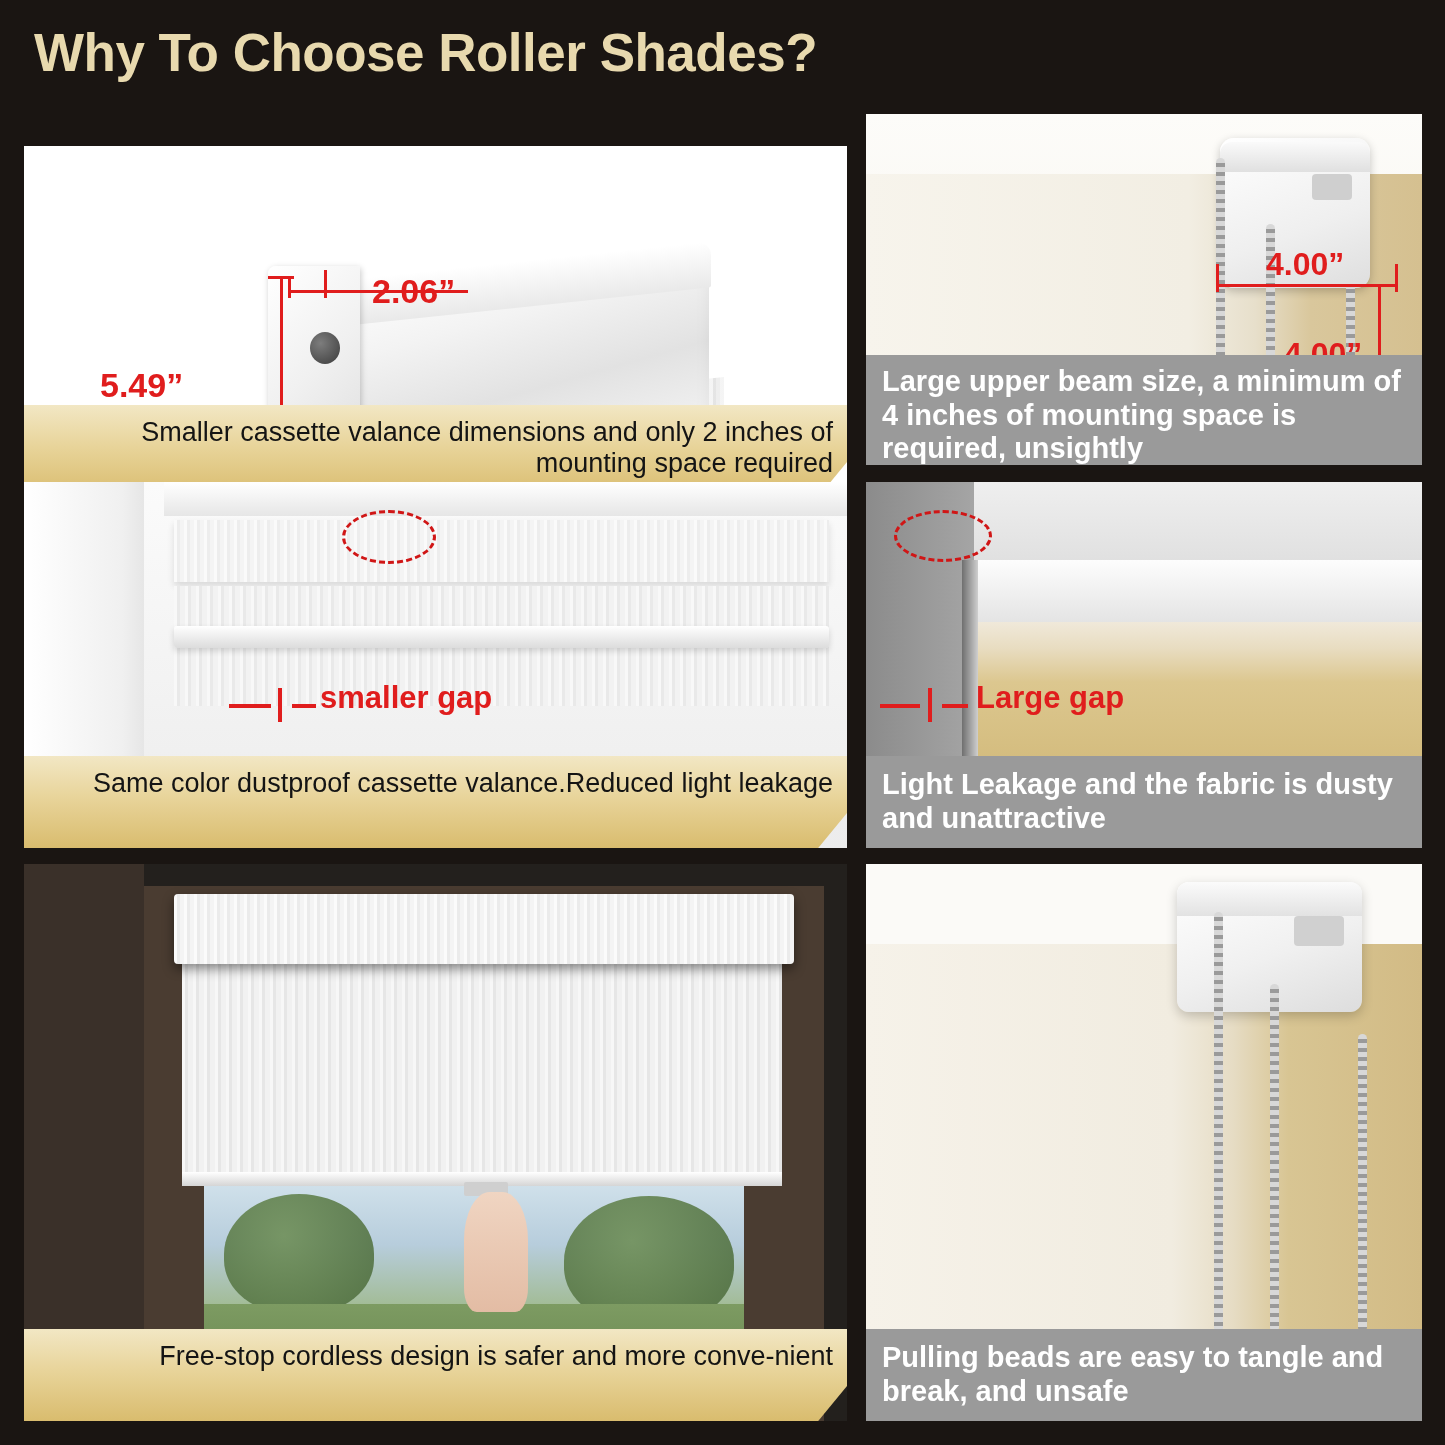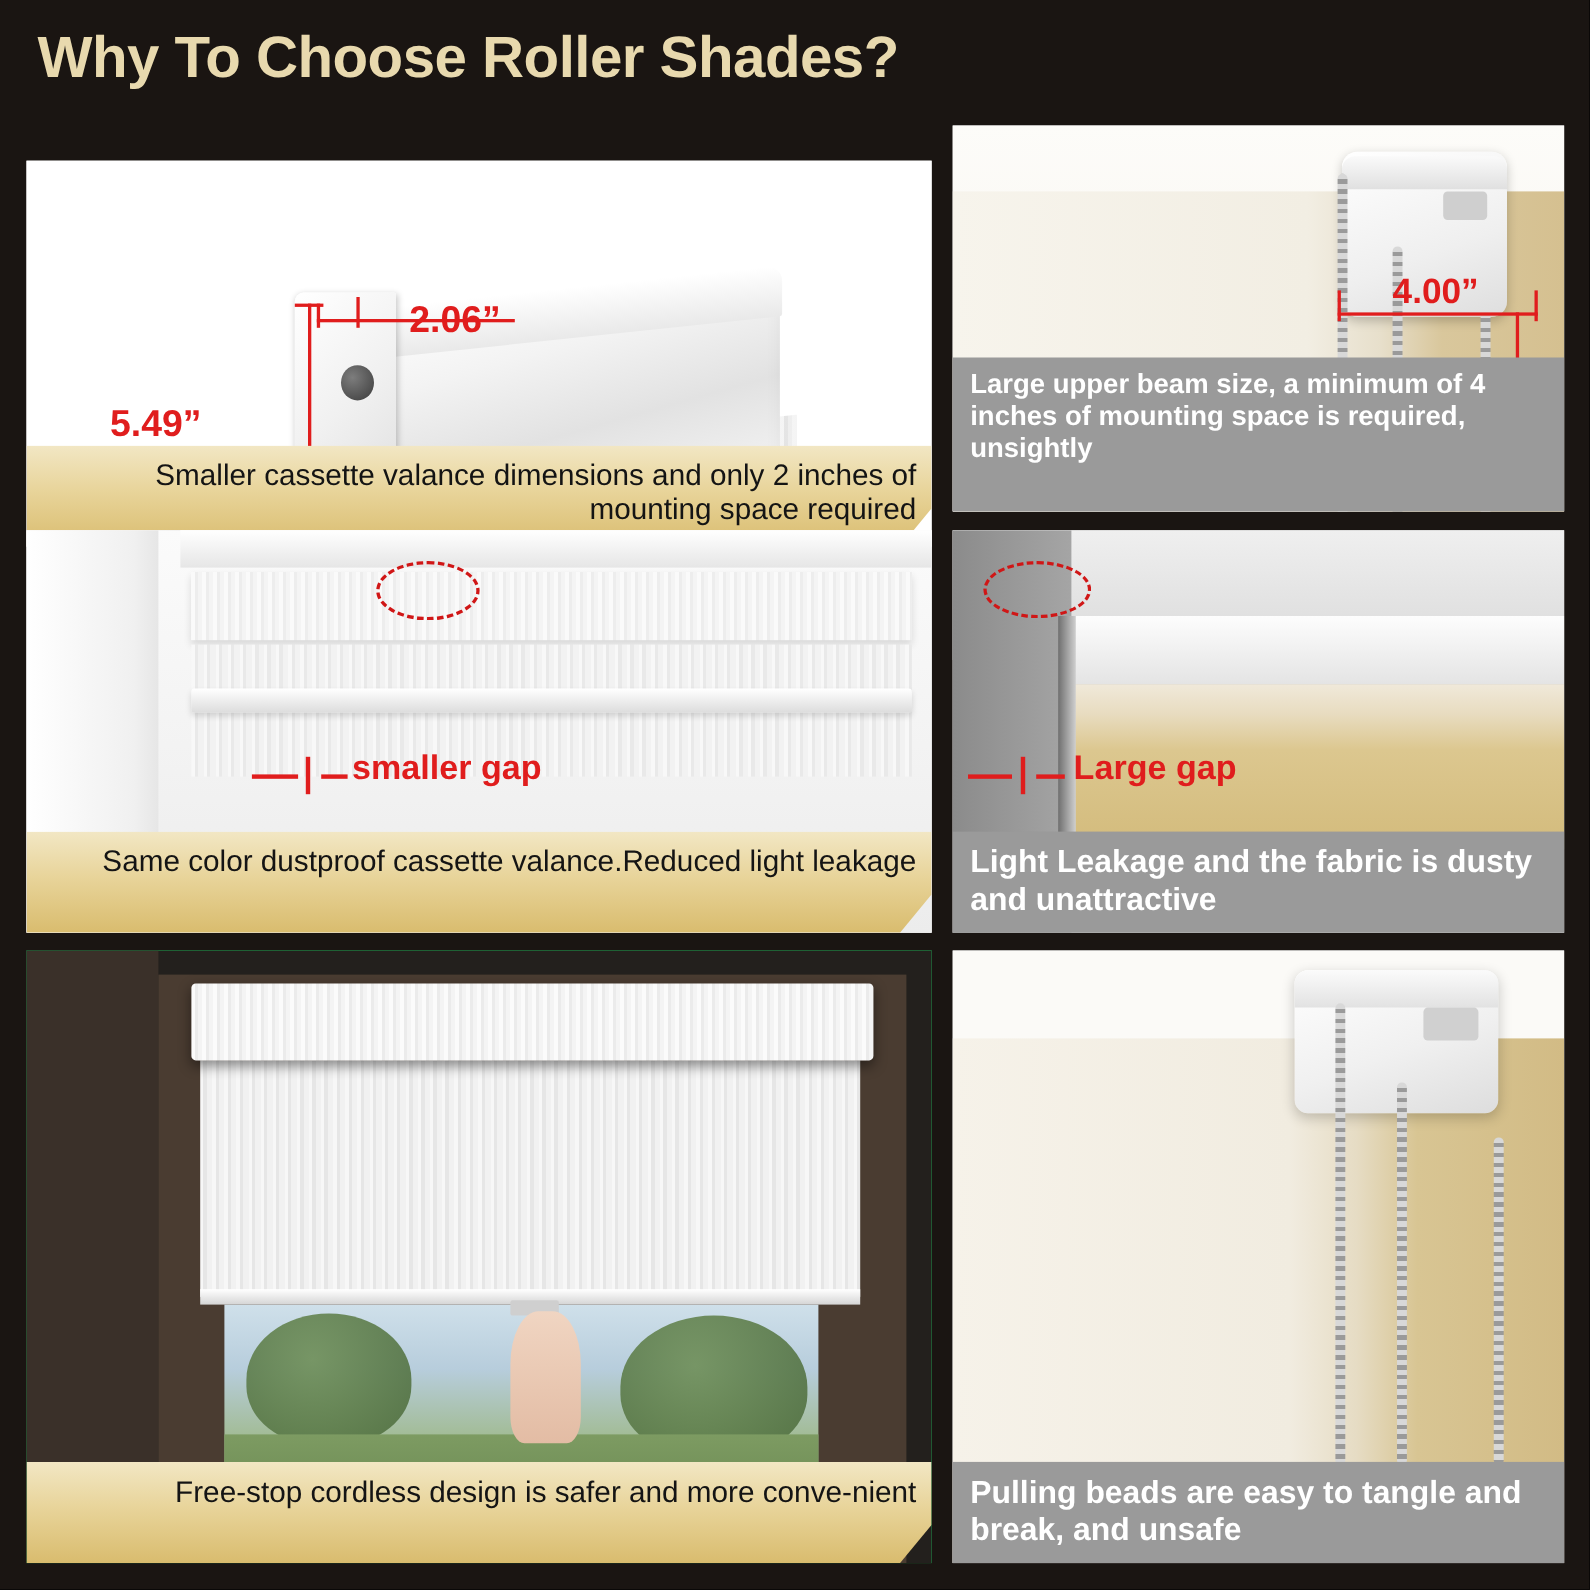--- a/index.html
+++ b/index.html
@@ -280,21 +280,21 @@
 
       <div class="dim-line" style="left:350px; top:170px; width:182px; height:3px;"></div>
       <div class="dim-line" style="left:350px; top:150px; width:3px; height:28px;"></div>
       <div class="dim-line" style="left:529px; top:150px; width:3px; height:28px;"></div>
       <div class="arrow-label nowrap" style="left:400px; top:132px; font-size:32px;">4.00”</div>
 
       <div class="dim-line" style="left:512px; top:170px; width:3px; height:152px;"></div>
       <div class="dim-line" style="left:492px; top:320px; width:36px; height:3px;"></div>
       <div class="arrow-label nowrap" style="left:418px; top:222px; font-size:32px;">4.00”</div>
     </div>
-    <div class="caption gray" style="height:140px; font-size:25px; padding-top:10px;">Large upper beam size, a minimum of 4 inches of mounting space is required, unsightly</div>
+    <div class="caption gray" style="height:110px; font-size:29px; padding-top:10px;">Large upper beam size, a minimum of 4 inches of mounting space is required, unsightly</div>
   </div>
 
   <div class="panel" style="left:866px; top:482px; width:556px; height:366px;">
     <div class="photo">
       <div class="p4-bg"></div>
       <div class="p4-wall"></div>
       <div style="position:absolute; left:0; top:0; width:108px; height:100%;
                   background:linear-gradient(90deg,#8b8b8b,#a5a5a5);"></div>
       <div class="p4-head"></div>
       <div class="p4-fabric"></div>
@@ -326,21 +326,21 @@
       <div class="dashed-ellipse" style="left:318px; top:28px; width:88px; height:48px;"></div>
 
       <div class="dim-line" style="left:205px; top:222px; width:42px; height:4px;"></div>
       <div class="dim-line" style="left:268px; top:222px; width:24px; height:4px;"></div>
       <div class="dim-line" style="left:254px; top:206px; width:4px; height:34px;"></div>
       <div class="arrow-label nowrap" style="left:296px; top:198px; font-size:31px;">smaller gap</div>
     </div>
     <div class="caption gold angled" style="height:92px;">Same color dustproof cassette valance.Reduced light leakage</div>
   </div>
 
-  <div class="panel" style="left:24px; top:864px; width:823px; height:557px; background:#22c55e;">
+  <div class="panel" style="left:24px; top:864px; width:823px; height:557px; background:#c4b5fd;">
     <div class="photo">
       <div class="p5-bg"></div>
       <div class="p5-wallL"></div>
       <div class="p5-win"></div>
       <div class="p5-glass"></div>
       <div class="p5-tree" style="left:200px; top:330px; width:150px; height:120px;"></div>
       <div class="p5-tree" style="left:540px; top:332px; width:170px; height:130px;"></div>
       <div style="position:absolute; left:180px; top:440px; width:540px; bottom:0;
                   background:linear-gradient(180deg,#7d9b62,#5e7d46);"></div>
       <div class="p5-shade"></div>

